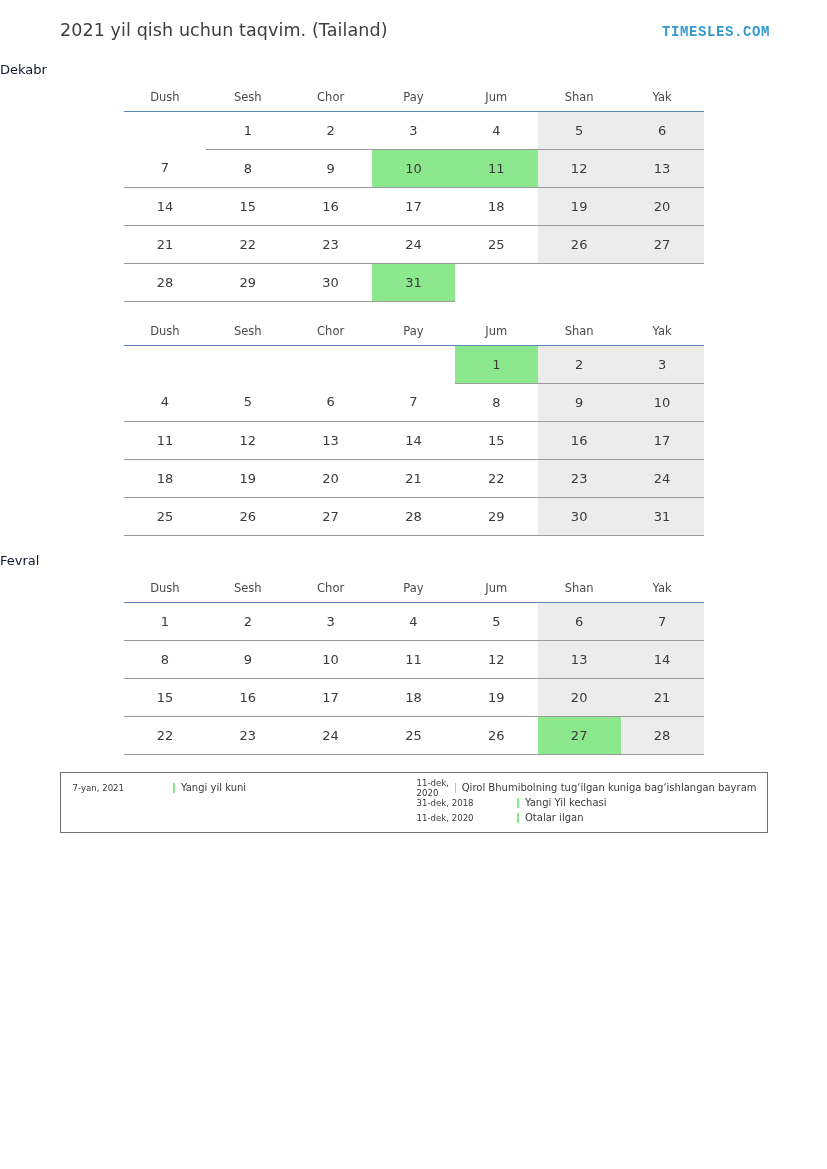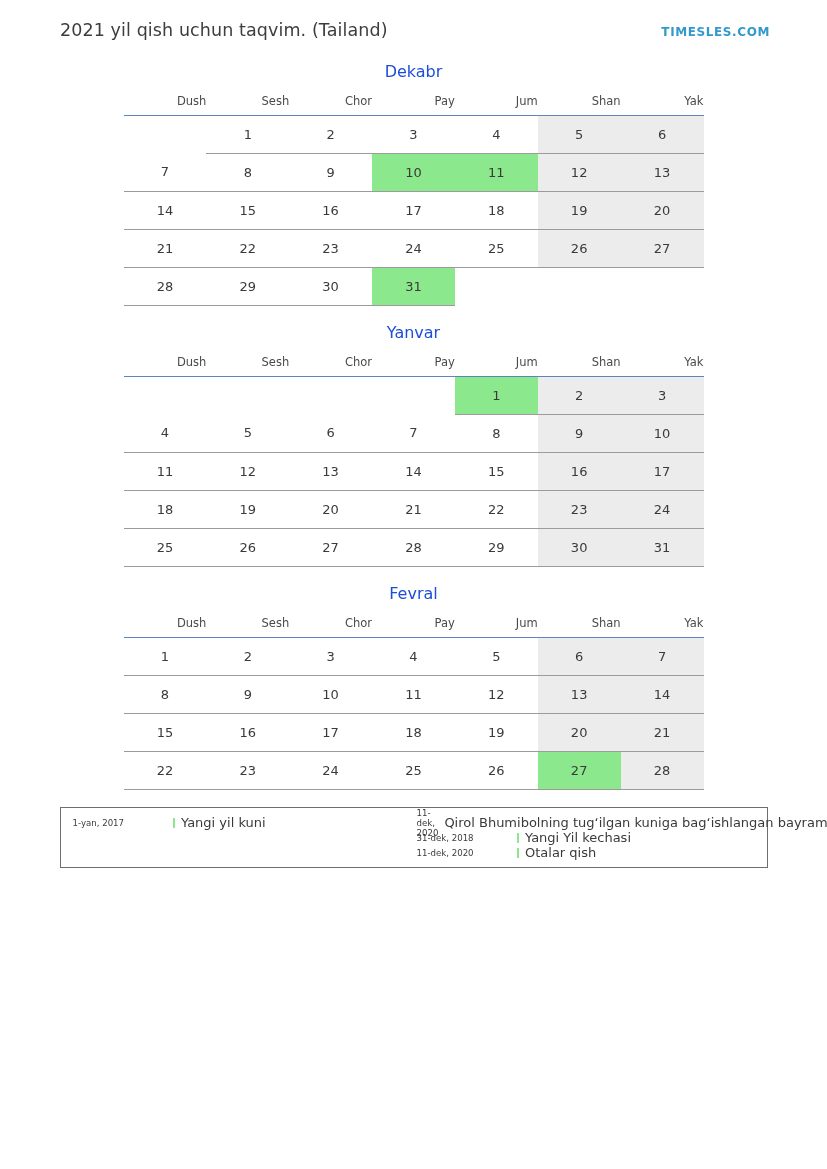--- a/index.html
+++ b/index.html
@@ -26,50 +26,51 @@
     justify-content: space-between;
     padding: 20px 57px 0 60px;
   }
   .title {
     font-size: 17.5px;
     color: #3d3d3d;
     font-weight: normal;
     letter-spacing: 0.1px;
   }
   .brand {
-    font-size: 12px;
+    font-size: 14px;
     color: #3399cc;
     letter-spacing: 0.6px;
     font-weight: bold;
+    font-family: Liberation Mono, monospace;
   }
   .months {
     margin-top: 22px;
   }
   .month-block {
     margin-bottom: 17px;
   }
   .month-name {
-    text-align: center;
-    color: #1d4ed8;
-    font-size: 16px;
+    text-align: left;
+    color: #0f172a;
+    font-size: 13px;
     margin: 0 0 8px 0;
     font-weight: normal;
   }
   table.cal {
     border-collapse: collapse;
     margin: 0 auto;
     width: 580px;
     table-layout: fixed;
   }
   table.cal th {
     font-weight: normal;
     font-size: 11.5px;
     color: #4a4a4a;
     padding: 5px 0 7px 0;
-    text-align: right;
+    text-align: center;
     border-bottom: 1.4px solid #5b87b8;
   }
   table.cal td {
     text-align: center;
     font-size: 13px;
     color: #3a3a3a;
     height: 28px;
     padding: 4px 0 5px 0;
     border-bottom: 1px solid #9b9b9b;
     position: relative;
@@ -113,21 +114,21 @@
     font-size: 8.6px;
     color: #3a3a3a;
   }
   .legend-bar {
     width: 2.5px;
     height: 10px;
     background: #8ce88c;
     margin-right: 6px;
   }
   .legend-label {
-    font-size: 13px;
+    font-size: 10px;
     color: #3a3a3a;
     white-space: nowrap;
   }
 </style>
 </head>
 <body>
 
 <div class="page">
 
   <div class="header">
@@ -263,21 +264,20 @@
                 <span class="cellpad"></span>
               </td>
               <td class="empty">
                 <span class="cellpad"></span>
               </td>
             </tr>
           </tbody>
         </table>
       </div>
       <div class="month-block">
-        <div class="month-name">Yanvar</div>
         <table class="cal">
           <thead>
             <tr>
               <th>Dush</th>
               <th>Sesh</th>
               <th>Chor</th>
               <th>Pay</th>
               <th>Jum</th>
               <th>Shan</th>
               <th>Yak</th>
@@ -510,37 +510,37 @@
               </td>
             </tr>
           </tbody>
         </table>
       </div>
     </div>
 
   <div class="legend">
     <div class="legend-col left" id="legend-left">
         <div class="legend-row">
-          <div class="legend-date">1-yan, 2017</div>
+          <div class="legend-date">7-yan, 2021</div>
           <div class="legend-bar"></div>
           <div class="legend-label">Yangi yil kuni</div>
         </div>
       </div>
     <div class="legend-col right" id="legend-right">
         <div class="legend-row">
           <div class="legend-date">11-dek, 2020</div>
           <div class="legend-bar"></div>
           <div class="legend-label">Qirol Bhumibolning tug‘ilgan kuniga bag‘ishlangan bayram</div>
         </div>
         <div class="legend-row">
           <div class="legend-date">31-dek, 2018</div>
           <div class="legend-bar"></div>
           <div class="legend-label">Yangi Yil kechasi</div>
         </div>
         <div class="legend-row">
           <div class="legend-date">11-dek, 2020</div>
           <div class="legend-bar"></div>
-          <div class="legend-label">Otalar qish</div>
+          <div class="legend-label">Otalar ilgan</div>
         </div>
       </div>
   </div>
 
 </div>
 
 </body></html>

